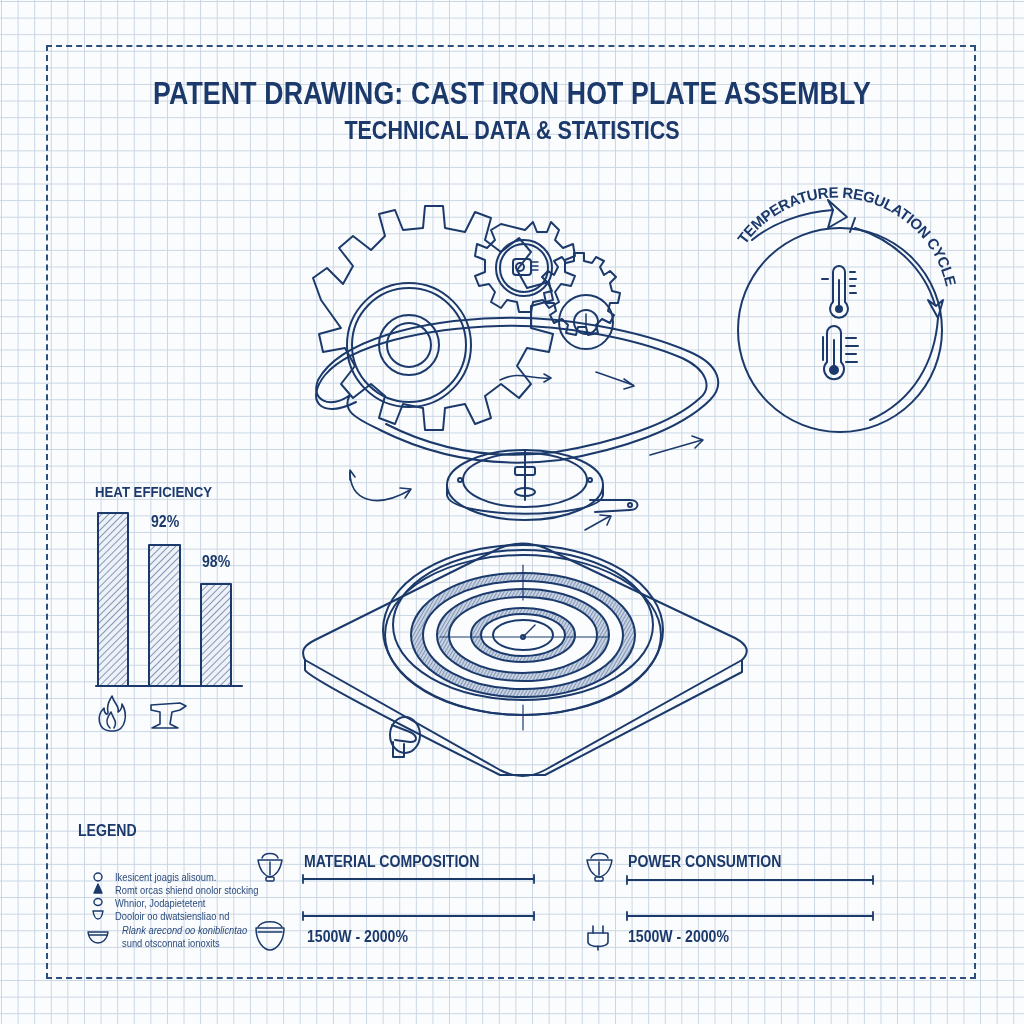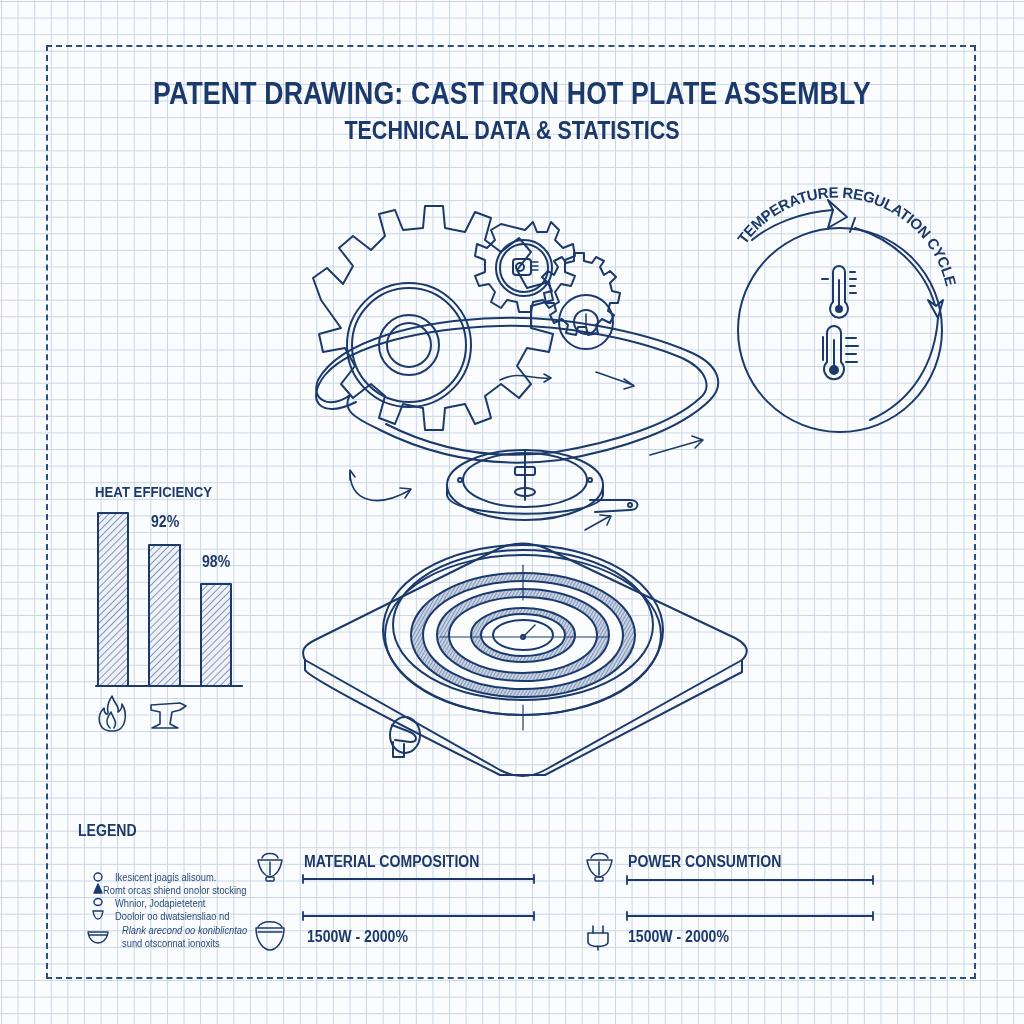--- a/index.html
+++ b/index.html
@@ -249,21 +249,21 @@
     <textPath href="#cyclePath" id="cycleText">TEMPERATURE REGULATION CYCLE</textPath>
   </text>
 </svg>
 
 <div class="lbl" style="left:95px; top:483px; font-size:15px;">HEAT EFFICIENCY</div>
 <div class="lbl" style="left:151px; top:513px; font-size:16px;">92%</div>
 <div class="lbl" style="left:202px; top:553px; font-size:16px;">98%</div>
 
 <div class="lbl" style="left:78px; top:822px; font-size:16px;">LEGEND</div>
 <div class="legend-item" style="top:871px; left:108px;"><span class="txt">Ikesicent joagis alisoum.</span></div>
-<div class="legend-item" style="top:884px; left:96px;"><span class="txt">Romt orcas shiend onolor stocking</span></div>
+<div class="legend-item" style="top:884px; left:108px;"><span class="txt">Romt orcas shiend onolor stocking</span></div>
 <div class="legend-item" style="top:897px; left:108px;text-decoration:underline;"><span class="txt">Whnior, Jodapietetent</span></div>
 <div class="legend-item" style="top:910px; left:108px;"><span class="txt">Dooloir oo dwatsiensliao nd</span></div>
 <div class="legend-item" style="top:924px; left:115px;font-style:italic;"><span class="txt">Rlank arecond oo koniblicntao</span></div>
 <div class="legend-item" style="top:937px; left:115px;"><span class="txt">sund otsconnat ionoxits</span></div>
 
 <div class="lbl" style="left:304px; top:853px; font-size:16px;">MATERIAL COMPOSITION</div>
 <div class="lbl" style="left:307px; top:928px; font-size:16px;">1500W - 2000%</div>
 <div class="lbl" style="left:628px; top:853px; font-size:16px;">POWER CONSUMTION</div>
 <div class="lbl" style="left:628px; top:928px; font-size:16px;">1500W - 2000%</div>
 

